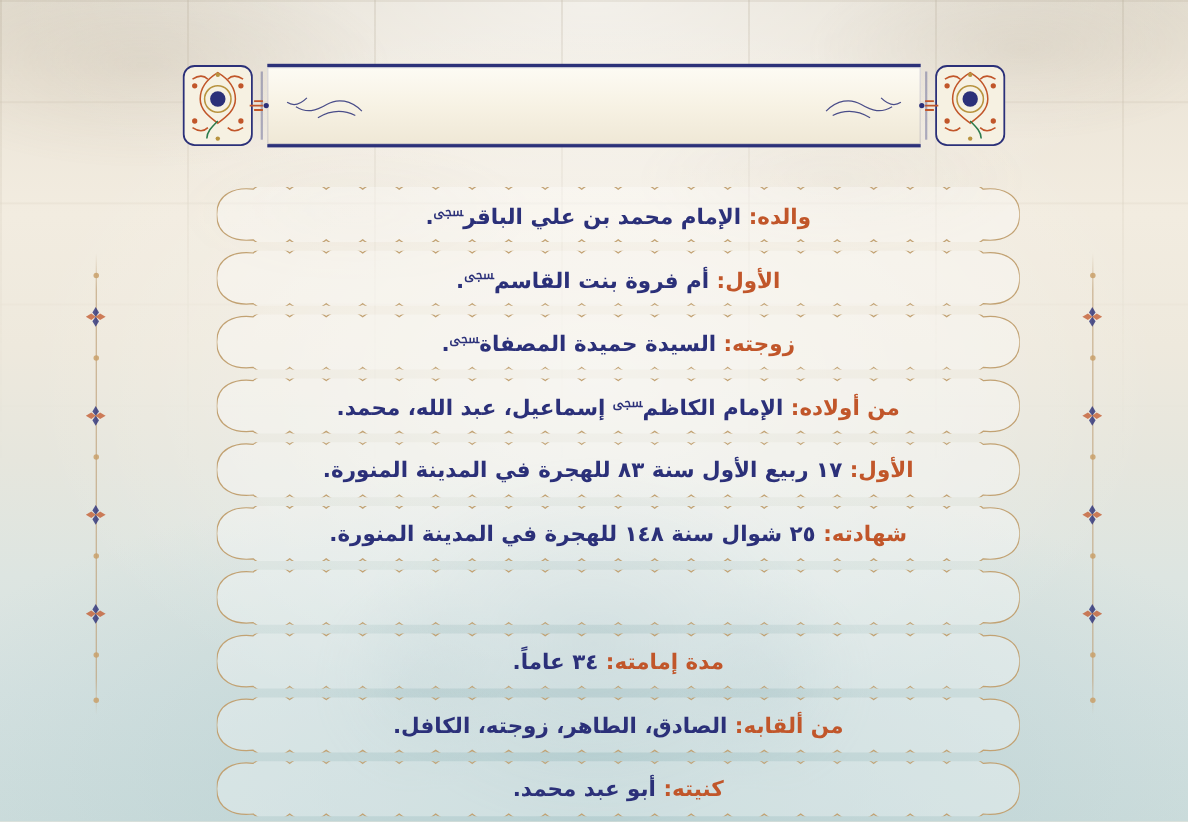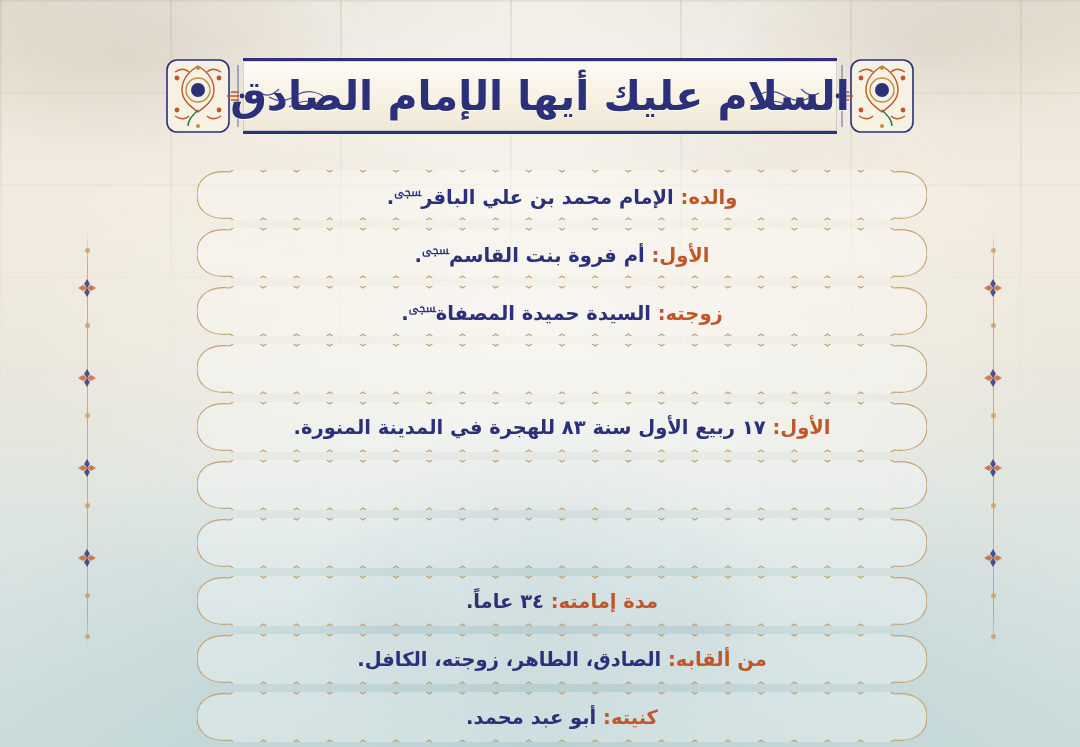--- a/index.html
+++ b/index.html
@@ -292,21 +292,20 @@
   <div class="banner-flourish l">
     <svg viewBox="0 0 100 26" width="100" height="26" aria-hidden="true">
       <g fill="none" stroke="#2b3079" stroke-width="1.1" opacity="0.85">
         <path d="M98 18c-10-10-22-12-32-6s-18 8-28 2"></path>
         <path d="M92 22c-12-6-24-4-34 2"></path>
         <path d="M48 6c-6 6-12 8-18 4"></path>
       </g>
     </svg>
   </div>
 
-  <div class="banner-text">السلام عليك أيها الإمام الصادق</div>
 </div>
 
 <div class="rail right">
   <div class="line"></div>
   <div class="node" style="top:48px">
     <svg viewBox="0 0 20 20" width="20" height="20" aria-hidden="true">
       <path d="M10 1l3 5-3 4-3-4z" fill="#2b3079" opacity="0.8"></path>
       <path d="M10 19l3-5-3-4-3 4z" fill="#2b3079" opacity="0.8"></path>
       <path d="M1 10l5-3 4 3-4 3z" fill="#c1562a" opacity="0.75"></path>
       <path d="M19 10l-5-3-4 3 4 3z" fill="#c1562a" opacity="0.75"></path>
@@ -402,31 +401,33 @@
     <div class="row">
       <div class="cloud"><svg viewBox="0 0 730 50" width="100%" height="100%" preserveAspectRatio="none" aria-hidden="true">
       <path d="M 0 25 C 0 6 16.59090909090909 0 33.18181818181818 2 C 43.13636363636363 -6 56.40909090909091 -6 66.36363636363636 2 C 76.31818181818181 -6 89.59090909090908 -6 99.54545454545453 2 C 109.49999999999999 -6 122.77272727272727 -6 132.72727272727272 2 C 142.6818181818182 -6 155.95454545454544 -6 165.9090909090909 2 C 175.86363636363637 -6 189.13636363636363 -6 199.09090909090907 2 C 209.0454545454545 -6 222.3181818181818 -6 232.27272727272725 2 C 242.2272727272727 -6 255.5 -6 265.45454545454544 2 C 275.4090909090909 -6 288.6818181818182 -6 298.6363636363636 2 C 308.59090909090907 -6 321.8636363636364 -6 331.8181818181818 2 C 341.77272727272725 -6 355.04545454545456 -6 365 2 C 374.95454545454544 -6 388.2272727272727 -6 398.18181818181813 2 C 408.13636363636357 -6 421.4090909090909 -6 431.3636363636363 2 C 441.31818181818176 -6 454.59090909090907 -6 464.5454545454545 2 C 474.49999999999994 -6 487.77272727272725 -6 497.7272727272727 2 C 507.68181818181813 -6 520.9545454545454 -6 530.9090909090909 2 C 540.8636363636364 -6 554.1363636363635 -6 564.090909090909 2 C 574.0454545454545 -6 587.3181818181818 -6 597.2727272727273 2 C 607.2272727272727 -6 620.4999999999999 -6 630.4545454545454 2 C 640.4090909090909 -6 653.6818181818181 -6 663.6363636363636 2 C 673.5909090909091 -6 686.8636363636363 -6 696.8181818181818 2 C 713.4090909090909 0 730 6 730 25 C 730 44 713.4090909090909 50 696.8181818181819 48 C 686.8636363636363 56 673.5909090909091 56 663.6363636363636 48 C 653.6818181818181 56 640.4090909090909 56 630.4545454545454 48 C 620.4999999999999 56 607.2272727272727 56 597.2727272727273 48 C 587.3181818181818 56 574.0454545454545 56 564.090909090909 48 C 554.1363636363635 56 540.8636363636364 56 530.9090909090909 48 C 520.9545454545454 56 507.68181818181813 56 497.7272727272727 48 C 487.77272727272725 56 474.49999999999994 56 464.5454545454545 48 C 454.59090909090907 56 441.31818181818176 56 431.3636363636363 48 C 421.4090909090909 56 408.13636363636357 56 398.18181818181813 48 C 388.2272727272727 56 374.95454545454544 56 365 48 C 355.04545454545456 56 341.77272727272725 56 331.8181818181818 48 C 321.8636363636364 56 308.59090909090907 56 298.6363636363636 48 C 288.6818181818182 56 275.4090909090909 56 265.45454545454544 48 C 255.5 56 242.2272727272727 56 232.27272727272725 48 C 222.3181818181818 56 209.0454545454545 56 199.09090909090907 48 C 189.13636363636363 56 175.86363636363637 56 165.9090909090909 48 C 155.95454545454544 56 142.6818181818182 56 132.72727272727272 48 C 122.77272727272727 56 109.49999999999999 56 99.54545454545453 48 C 89.59090909090908 56 76.31818181818181 56 66.36363636363636 48 C 56.40909090909091 56 43.13636363636363 56 33.18181818181818 48 C 16.59090909090909 50 0 44 0 25 Z" fill="rgba(255,255,255,0.30)" stroke="#c2a273" stroke-width="1.1"></path>
     </svg></div>
       <div class="row-text"><span class="row-label">زوجته:</span> <span class="row-value">السيدة حميدة المصفاة</span><span class="glyph">ﵞ</span><span class="row-value">.</span></div>
     </div>
     <div class="row">
       <div class="cloud"><svg viewBox="0 0 730 50" width="100%" height="100%" preserveAspectRatio="none" aria-hidden="true">
       <path d="M 0 25 C 0 6 16.59090909090909 0 33.18181818181818 2 C 43.13636363636363 -6 56.40909090909091 -6 66.36363636363636 2 C 76.31818181818181 -6 89.59090909090908 -6 99.54545454545453 2 C 109.49999999999999 -6 122.77272727272727 -6 132.72727272727272 2 C 142.6818181818182 -6 155.95454545454544 -6 165.9090909090909 2 C 175.86363636363637 -6 189.13636363636363 -6 199.09090909090907 2 C 209.0454545454545 -6 222.3181818181818 -6 232.27272727272725 2 C 242.2272727272727 -6 255.5 -6 265.45454545454544 2 C 275.4090909090909 -6 288.6818181818182 -6 298.6363636363636 2 C 308.59090909090907 -6 321.8636363636364 -6 331.8181818181818 2 C 341.77272727272725 -6 355.04545454545456 -6 365 2 C 374.95454545454544 -6 388.2272727272727 -6 398.18181818181813 2 C 408.13636363636357 -6 421.4090909090909 -6 431.3636363636363 2 C 441.31818181818176 -6 454.59090909090907 -6 464.5454545454545 2 C 474.49999999999994 -6 487.77272727272725 -6 497.7272727272727 2 C 507.68181818181813 -6 520.9545454545454 -6 530.9090909090909 2 C 540.8636363636364 -6 554.1363636363635 -6 564.090909090909 2 C 574.0454545454545 -6 587.3181818181818 -6 597.2727272727273 2 C 607.2272727272727 -6 620.4999999999999 -6 630.4545454545454 2 C 640.4090909090909 -6 653.6818181818181 -6 663.6363636363636 2 C 673.5909090909091 -6 686.8636363636363 -6 696.8181818181818 2 C 713.4090909090909 0 730 6 730 25 C 730 44 713.4090909090909 50 696.8181818181819 48 C 686.8636363636363 56 673.5909090909091 56 663.6363636363636 48 C 653.6818181818181 56 640.4090909090909 56 630.4545454545454 48 C 620.4999999999999 56 607.2272727272727 56 597.2727272727273 48 C 587.3181818181818 56 574.0454545454545 56 564.090909090909 48 C 554.1363636363635 56 540.8636363636364 56 530.9090909090909 48 C 520.9545454545454 56 507.68181818181813 56 497.7272727272727 48 C 487.77272727272725 56 474.49999999999994 56 464.5454545454545 48 C 454.59090909090907 56 441.31818181818176 56 431.3636363636363 48 C 421.4090909090909 56 408.13636363636357 56 398.18181818181813 48 C 388.2272727272727 56 374.95454545454544 56 365 48 C 355.04545454545456 56 341.77272727272725 56 331.8181818181818 48 C 321.8636363636364 56 308.59090909090907 56 298.6363636363636 48 C 288.6818181818182 56 275.4090909090909 56 265.45454545454544 48 C 255.5 56 242.2272727272727 56 232.27272727272725 48 C 222.3181818181818 56 209.0454545454545 56 199.09090909090907 48 C 189.13636363636363 56 175.86363636363637 56 165.9090909090909 48 C 155.95454545454544 56 142.6818181818182 56 132.72727272727272 48 C 122.77272727272727 56 109.49999999999999 56 99.54545454545453 48 C 89.59090909090908 56 76.31818181818181 56 66.36363636363636 48 C 56.40909090909091 56 43.13636363636363 56 33.18181818181818 48 C 16.59090909090909 50 0 44 0 25 Z" fill="rgba(255,255,255,0.30)" stroke="#c2a273" stroke-width="1.1"></path>
     </svg></div>
+      <div class="row-text"><span class="row-label">من أولاده:</span> <span class="row-value">الإمام الكاظم</span><span class="glyph">ﵞ</span><span class="row-value"> إسماعيل، عبد الله، محمد.</span></div>
     </div>
     <div class="row">
       <div class="cloud"><svg viewBox="0 0 730 50" width="100%" height="100%" preserveAspectRatio="none" aria-hidden="true">
       <path d="M 0 25 C 0 6 16.59090909090909 0 33.18181818181818 2 C 43.13636363636363 -6 56.40909090909091 -6 66.36363636363636 2 C 76.31818181818181 -6 89.59090909090908 -6 99.54545454545453 2 C 109.49999999999999 -6 122.77272727272727 -6 132.72727272727272 2 C 142.6818181818182 -6 155.95454545454544 -6 165.9090909090909 2 C 175.86363636363637 -6 189.13636363636363 -6 199.09090909090907 2 C 209.0454545454545 -6 222.3181818181818 -6 232.27272727272725 2 C 242.2272727272727 -6 255.5 -6 265.45454545454544 2 C 275.4090909090909 -6 288.6818181818182 -6 298.6363636363636 2 C 308.59090909090907 -6 321.8636363636364 -6 331.8181818181818 2 C 341.77272727272725 -6 355.04545454545456 -6 365 2 C 374.95454545454544 -6 388.2272727272727 -6 398.18181818181813 2 C 408.13636363636357 -6 421.4090909090909 -6 431.3636363636363 2 C 441.31818181818176 -6 454.59090909090907 -6 464.5454545454545 2 C 474.49999999999994 -6 487.77272727272725 -6 497.7272727272727 2 C 507.68181818181813 -6 520.9545454545454 -6 530.9090909090909 2 C 540.8636363636364 -6 554.1363636363635 -6 564.090909090909 2 C 574.0454545454545 -6 587.3181818181818 -6 597.2727272727273 2 C 607.2272727272727 -6 620.4999999999999 -6 630.4545454545454 2 C 640.4090909090909 -6 653.6818181818181 -6 663.6363636363636 2 C 673.5909090909091 -6 686.8636363636363 -6 696.8181818181818 2 C 713.4090909090909 0 730 6 730 25 C 730 44 713.4090909090909 50 696.8181818181819 48 C 686.8636363636363 56 673.5909090909091 56 663.6363636363636 48 C 653.6818181818181 56 640.4090909090909 56 630.4545454545454 48 C 620.4999999999999 56 607.2272727272727 56 597.2727272727273 48 C 587.3181818181818 56 574.0454545454545 56 564.090909090909 48 C 554.1363636363635 56 540.8636363636364 56 530.9090909090909 48 C 520.9545454545454 56 507.68181818181813 56 497.7272727272727 48 C 487.77272727272725 56 474.49999999999994 56 464.5454545454545 48 C 454.59090909090907 56 441.31818181818176 56 431.3636363636363 48 C 421.4090909090909 56 408.13636363636357 56 398.18181818181813 48 C 388.2272727272727 56 374.95454545454544 56 365 48 C 355.04545454545456 56 341.77272727272725 56 331.8181818181818 48 C 321.8636363636364 56 308.59090909090907 56 298.6363636363636 48 C 288.6818181818182 56 275.4090909090909 56 265.45454545454544 48 C 255.5 56 242.2272727272727 56 232.27272727272725 48 C 222.3181818181818 56 209.0454545454545 56 199.09090909090907 48 C 189.13636363636363 56 175.86363636363637 56 165.9090909090909 48 C 155.95454545454544 56 142.6818181818182 56 132.72727272727272 48 C 122.77272727272727 56 109.49999999999999 56 99.54545454545453 48 C 89.59090909090908 56 76.31818181818181 56 66.36363636363636 48 C 56.40909090909091 56 43.13636363636363 56 33.18181818181818 48 C 16.59090909090909 50 0 44 0 25 Z" fill="rgba(255,255,255,0.30)" stroke="#c2a273" stroke-width="1.1"></path>
     </svg></div>
       <div class="row-text"><span class="row-label">الأول:</span> <span class="row-value">١٧ ربيع الأول سنة ٨٣ للهجرة في المدينة المنورة.</span></div>
     </div>
     <div class="row">
       <div class="cloud"><svg viewBox="0 0 730 50" width="100%" height="100%" preserveAspectRatio="none" aria-hidden="true">
       <path d="M 0 25 C 0 6 16.59090909090909 0 33.18181818181818 2 C 43.13636363636363 -6 56.40909090909091 -6 66.36363636363636 2 C 76.31818181818181 -6 89.59090909090908 -6 99.54545454545453 2 C 109.49999999999999 -6 122.77272727272727 -6 132.72727272727272 2 C 142.6818181818182 -6 155.95454545454544 -6 165.9090909090909 2 C 175.86363636363637 -6 189.13636363636363 -6 199.09090909090907 2 C 209.0454545454545 -6 222.3181818181818 -6 232.27272727272725 2 C 242.2272727272727 -6 255.5 -6 265.45454545454544 2 C 275.4090909090909 -6 288.6818181818182 -6 298.6363636363636 2 C 308.59090909090907 -6 321.8636363636364 -6 331.8181818181818 2 C 341.77272727272725 -6 355.04545454545456 -6 365 2 C 374.95454545454544 -6 388.2272727272727 -6 398.18181818181813 2 C 408.13636363636357 -6 421.4090909090909 -6 431.3636363636363 2 C 441.31818181818176 -6 454.59090909090907 -6 464.5454545454545 2 C 474.49999999999994 -6 487.77272727272725 -6 497.7272727272727 2 C 507.68181818181813 -6 520.9545454545454 -6 530.9090909090909 2 C 540.8636363636364 -6 554.1363636363635 -6 564.090909090909 2 C 574.0454545454545 -6 587.3181818181818 -6 597.2727272727273 2 C 607.2272727272727 -6 620.4999999999999 -6 630.4545454545454 2 C 640.4090909090909 -6 653.6818181818181 -6 663.6363636363636 2 C 673.5909090909091 -6 686.8636363636363 -6 696.8181818181818 2 C 713.4090909090909 0 730 6 730 25 C 730 44 713.4090909090909 50 696.8181818181819 48 C 686.8636363636363 56 673.5909090909091 56 663.6363636363636 48 C 653.6818181818181 56 640.4090909090909 56 630.4545454545454 48 C 620.4999999999999 56 607.2272727272727 56 597.2727272727273 48 C 587.3181818181818 56 574.0454545454545 56 564.090909090909 48 C 554.1363636363635 56 540.8636363636364 56 530.9090909090909 48 C 520.9545454545454 56 507.68181818181813 56 497.7272727272727 48 C 487.77272727272725 56 474.49999999999994 56 464.5454545454545 48 C 454.59090909090907 56 441.31818181818176 56 431.3636363636363 48 C 421.4090909090909 56 408.13636363636357 56 398.18181818181813 48 C 388.2272727272727 56 374.95454545454544 56 365 48 C 355.04545454545456 56 341.77272727272725 56 331.8181818181818 48 C 321.8636363636364 56 308.59090909090907 56 298.6363636363636 48 C 288.6818181818182 56 275.4090909090909 56 265.45454545454544 48 C 255.5 56 242.2272727272727 56 232.27272727272725 48 C 222.3181818181818 56 209.0454545454545 56 199.09090909090907 48 C 189.13636363636363 56 175.86363636363637 56 165.9090909090909 48 C 155.95454545454544 56 142.6818181818182 56 132.72727272727272 48 C 122.77272727272727 56 109.49999999999999 56 99.54545454545453 48 C 89.59090909090908 56 76.31818181818181 56 66.36363636363636 48 C 56.40909090909091 56 43.13636363636363 56 33.18181818181818 48 C 16.59090909090909 50 0 44 0 25 Z" fill="rgba(255,255,255,0.30)" stroke="#c2a273" stroke-width="1.1"></path>
     </svg></div>
+      <div class="row-text"><span class="row-label">شهادته:</span> <span class="row-value">٢٥ شوال سنة ١٤٨ للهجرة في المدينة المنورة.</span></div>
     </div>
     <div class="row">
       <div class="cloud"><svg viewBox="0 0 730 50" width="100%" height="100%" preserveAspectRatio="none" aria-hidden="true">
       <path d="M 0 25 C 0 6 16.59090909090909 0 33.18181818181818 2 C 43.13636363636363 -6 56.40909090909091 -6 66.36363636363636 2 C 76.31818181818181 -6 89.59090909090908 -6 99.54545454545453 2 C 109.49999999999999 -6 122.77272727272727 -6 132.72727272727272 2 C 142.6818181818182 -6 155.95454545454544 -6 165.9090909090909 2 C 175.86363636363637 -6 189.13636363636363 -6 199.09090909090907 2 C 209.0454545454545 -6 222.3181818181818 -6 232.27272727272725 2 C 242.2272727272727 -6 255.5 -6 265.45454545454544 2 C 275.4090909090909 -6 288.6818181818182 -6 298.6363636363636 2 C 308.59090909090907 -6 321.8636363636364 -6 331.8181818181818 2 C 341.77272727272725 -6 355.04545454545456 -6 365 2 C 374.95454545454544 -6 388.2272727272727 -6 398.18181818181813 2 C 408.13636363636357 -6 421.4090909090909 -6 431.3636363636363 2 C 441.31818181818176 -6 454.59090909090907 -6 464.5454545454545 2 C 474.49999999999994 -6 487.77272727272725 -6 497.7272727272727 2 C 507.68181818181813 -6 520.9545454545454 -6 530.9090909090909 2 C 540.8636363636364 -6 554.1363636363635 -6 564.090909090909 2 C 574.0454545454545 -6 587.3181818181818 -6 597.2727272727273 2 C 607.2272727272727 -6 620.4999999999999 -6 630.4545454545454 2 C 640.4090909090909 -6 653.6818181818181 -6 663.6363636363636 2 C 673.5909090909091 -6 686.8636363636363 -6 696.8181818181818 2 C 713.4090909090909 0 730 6 730 25 C 730 44 713.4090909090909 50 696.8181818181819 48 C 686.8636363636363 56 673.5909090909091 56 663.6363636363636 48 C 653.6818181818181 56 640.4090909090909 56 630.4545454545454 48 C 620.4999999999999 56 607.2272727272727 56 597.2727272727273 48 C 587.3181818181818 56 574.0454545454545 56 564.090909090909 48 C 554.1363636363635 56 540.8636363636364 56 530.9090909090909 48 C 520.9545454545454 56 507.68181818181813 56 497.7272727272727 48 C 487.77272727272725 56 474.49999999999994 56 464.5454545454545 48 C 454.59090909090907 56 441.31818181818176 56 431.3636363636363 48 C 421.4090909090909 56 408.13636363636357 56 398.18181818181813 48 C 388.2272727272727 56 374.95454545454544 56 365 48 C 355.04545454545456 56 341.77272727272725 56 331.8181818181818 48 C 321.8636363636364 56 308.59090909090907 56 298.6363636363636 48 C 288.6818181818182 56 275.4090909090909 56 265.45454545454544 48 C 255.5 56 242.2272727272727 56 232.27272727272725 48 C 222.3181818181818 56 209.0454545454545 56 199.09090909090907 48 C 189.13636363636363 56 175.86363636363637 56 165.9090909090909 48 C 155.95454545454544 56 142.6818181818182 56 132.72727272727272 48 C 122.77272727272727 56 109.49999999999999 56 99.54545454545453 48 C 89.59090909090908 56 76.31818181818181 56 66.36363636363636 48 C 56.40909090909091 56 43.13636363636363 56 33.18181818181818 48 C 16.59090909090909 50 0 44 0 25 Z" fill="rgba(255,255,255,0.30)" stroke="#c2a273" stroke-width="1.1"></path>
     </svg></div>
     </div>
     <div class="row">
       <div class="cloud"><svg viewBox="0 0 730 50" width="100%" height="100%" preserveAspectRatio="none" aria-hidden="true">
       <path d="M 0 25 C 0 6 16.59090909090909 0 33.18181818181818 2 C 43.13636363636363 -6 56.40909090909091 -6 66.36363636363636 2 C 76.31818181818181 -6 89.59090909090908 -6 99.54545454545453 2 C 109.49999999999999 -6 122.77272727272727 -6 132.72727272727272 2 C 142.6818181818182 -6 155.95454545454544 -6 165.9090909090909 2 C 175.86363636363637 -6 189.13636363636363 -6 199.09090909090907 2 C 209.0454545454545 -6 222.3181818181818 -6 232.27272727272725 2 C 242.2272727272727 -6 255.5 -6 265.45454545454544 2 C 275.4090909090909 -6 288.6818181818182 -6 298.6363636363636 2 C 308.59090909090907 -6 321.8636363636364 -6 331.8181818181818 2 C 341.77272727272725 -6 355.04545454545456 -6 365 2 C 374.95454545454544 -6 388.2272727272727 -6 398.18181818181813 2 C 408.13636363636357 -6 421.4090909090909 -6 431.3636363636363 2 C 441.31818181818176 -6 454.59090909090907 -6 464.5454545454545 2 C 474.49999999999994 -6 487.77272727272725 -6 497.7272727272727 2 C 507.68181818181813 -6 520.9545454545454 -6 530.9090909090909 2 C 540.8636363636364 -6 554.1363636363635 -6 564.090909090909 2 C 574.0454545454545 -6 587.3181818181818 -6 597.2727272727273 2 C 607.2272727272727 -6 620.4999999999999 -6 630.4545454545454 2 C 640.4090909090909 -6 653.6818181818181 -6 663.6363636363636 2 C 673.5909090909091 -6 686.8636363636363 -6 696.8181818181818 2 C 713.4090909090909 0 730 6 730 25 C 730 44 713.4090909090909 50 696.8181818181819 48 C 686.8636363636363 56 673.5909090909091 56 663.6363636363636 48 C 653.6818181818181 56 640.4090909090909 56 630.4545454545454 48 C 620.4999999999999 56 607.2272727272727 56 597.2727272727273 48 C 587.3181818181818 56 574.0454545454545 56 564.090909090909 48 C 554.1363636363635 56 540.8636363636364 56 530.9090909090909 48 C 520.9545454545454 56 507.68181818181813 56 497.7272727272727 48 C 487.77272727272725 56 474.49999999999994 56 464.5454545454545 48 C 454.59090909090907 56 441.31818181818176 56 431.3636363636363 48 C 421.4090909090909 56 408.13636363636357 56 398.18181818181813 48 C 388.2272727272727 56 374.95454545454544 56 365 48 C 355.04545454545456 56 341.77272727272725 56 331.8181818181818 48 C 321.8636363636364 56 308.59090909090907 56 298.6363636363636 48 C 288.6818181818182 56 275.4090909090909 56 265.45454545454544 48 C 255.5 56 242.2272727272727 56 232.27272727272725 48 C 222.3181818181818 56 209.0454545454545 56 199.09090909090907 48 C 189.13636363636363 56 175.86363636363637 56 165.9090909090909 48 C 155.95454545454544 56 142.6818181818182 56 132.72727272727272 48 C 122.77272727272727 56 109.49999999999999 56 99.54545454545453 48 C 89.59090909090908 56 76.31818181818181 56 66.36363636363636 48 C 56.40909090909091 56 43.13636363636363 56 33.18181818181818 48 C 16.59090909090909 50 0 44 0 25 Z" fill="rgba(255,255,255,0.30)" stroke="#c2a273" stroke-width="1.1"></path>
     </svg></div>

